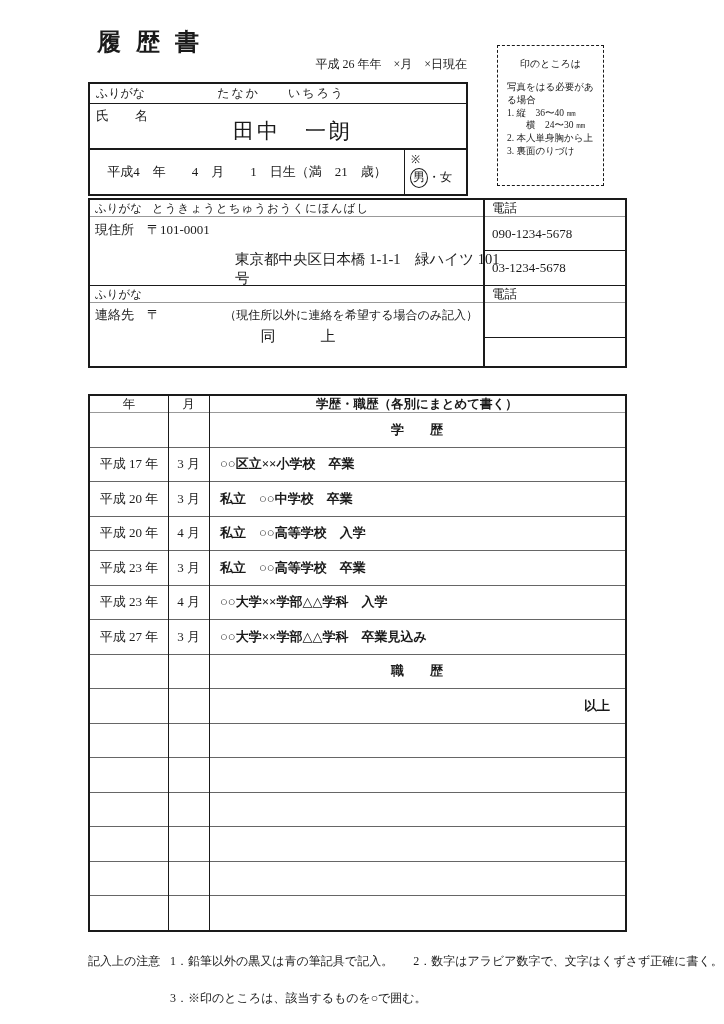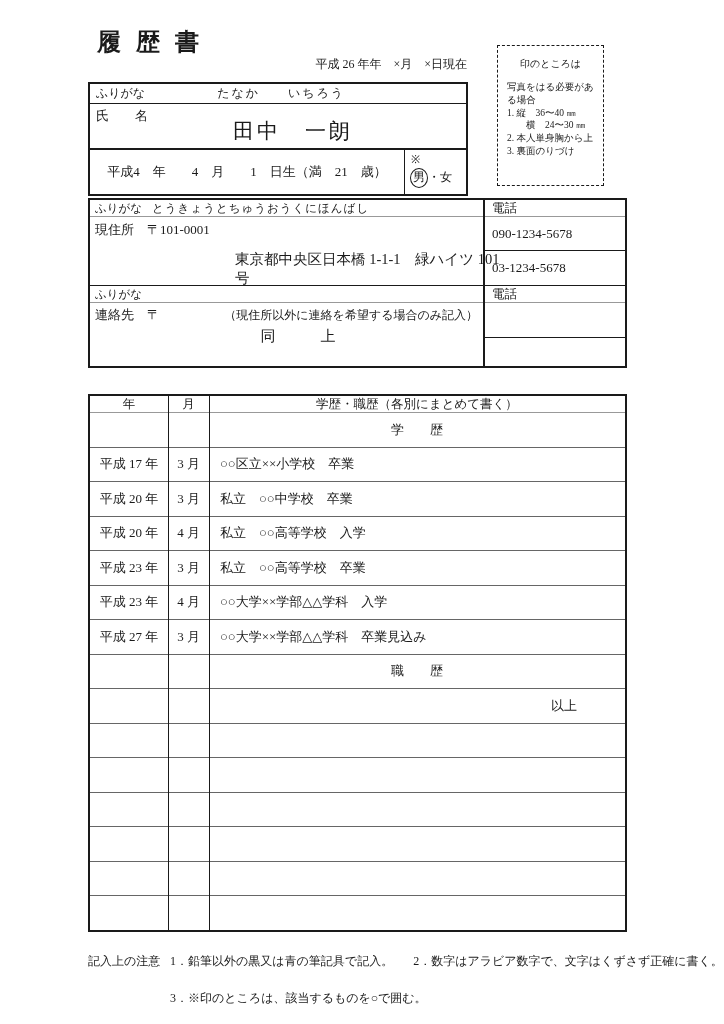--- a/index.html
+++ b/index.html
@@ -53,23 +53,23 @@
   .ap-emp2 { flex:1; }
 
   
   .hist-table { position:absolute; left:88px; top:394px; width:539px; height:538px; border:2px solid var(--ink,#1a1a1a); box-sizing:border-box; background:#fff; }
   .ht-inner { position:absolute; left:0; right:0; top:0; bottom:0; display:flex; flex-direction:column; }
   .ht-header { height:16px; border-bottom:1px solid var(--line,#999); display:flex; font-size:12.5px; flex:none; }
   .ht-row { flex:1; display:flex; border-bottom:1px solid #666; font-size:13px; }
   .ht-row:last-child { border-bottom:none; }
   .cell-year  { width:78px; display:flex; align-items:center; justify-content:center; }
   .cell-month { width:41px; display:flex; align-items:center; justify-content:center; }
-  .cell-desc  { flex:1; display:flex; align-items:center; padding-left:11px; }
+  .cell-desc  { flex:1; display:flex; align-items:center; padding-left:11px;font-weight:bold; }
   .cell-desc.center { justify-content:center; padding-left:0; }
-  .cell-desc.right  { justify-content:flex-end; padding-right:48px; padding-left:0; }
+  .cell-desc.right  { justify-content:flex-end; padding-right:15px; padding-left:0; }
   .vline { position:absolute; top:0; bottom:0; width:1px; background:var(--ink,#1a1a1a); }
   .vline.v1 { left:78px; } .vline.v2 { left:119px; }
 
   
   .footer { position:absolute; left:88px; top:953px; display:flex; font-size:12px; }
   .footer .lbl { width:82px; flex:none; }
   .footer .line2 { margin-top:20px; }
   .footer .n2 { margin-left:20px; }
 </style>
 </head>

